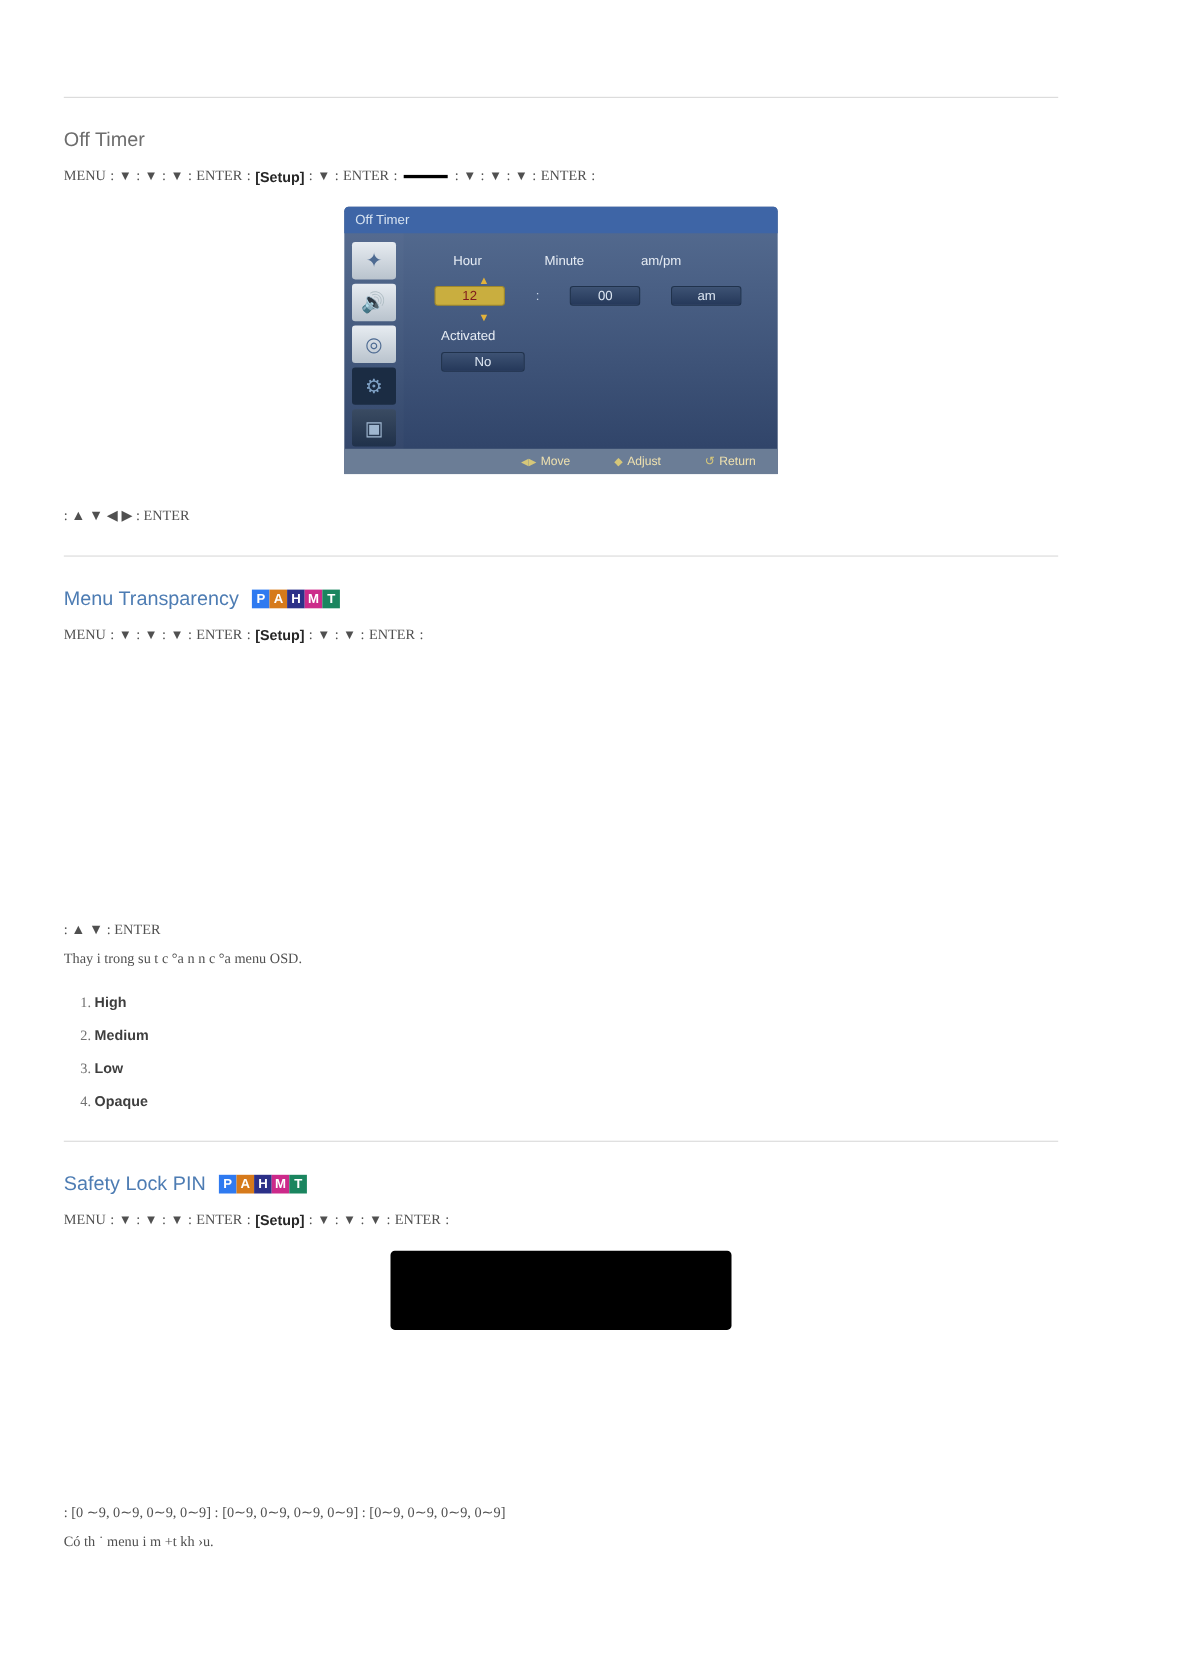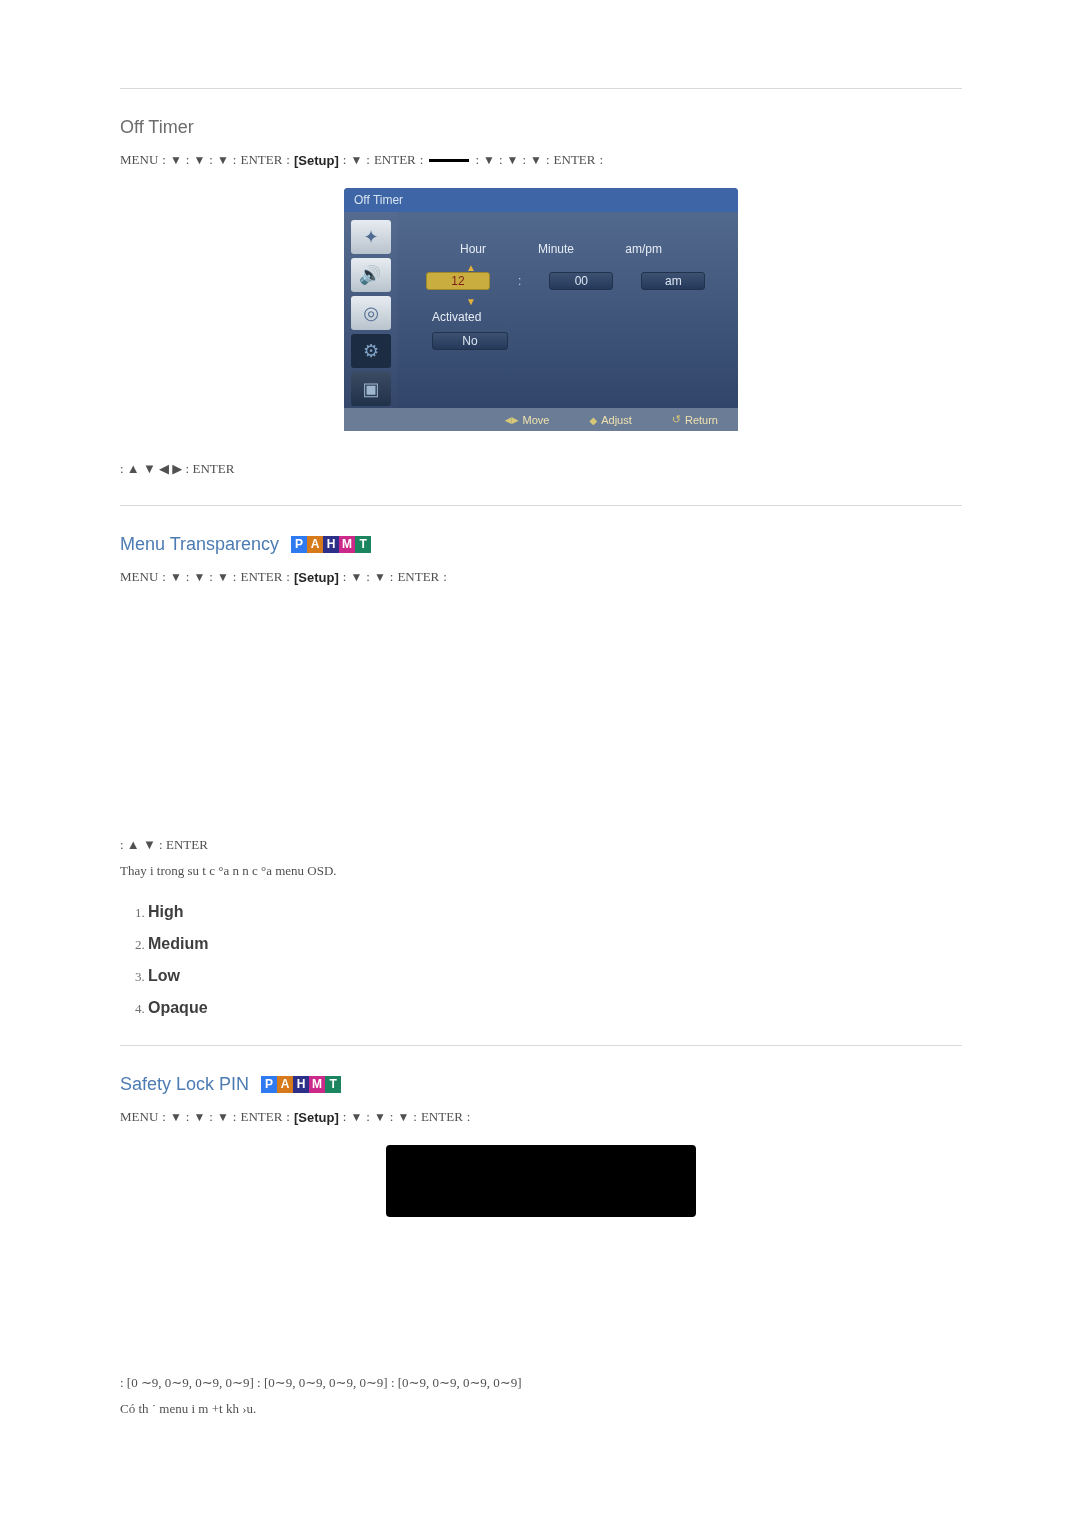--- a/index.html
+++ b/index.html
@@ -3,21 +3,21 @@
 <meta charset="utf-8">
 <style>
   body {
     margin: 0;
     font-family: Arial, Helvetica, sans-serif;
     background: #fff;
     color: #424242;
     width: 1080px;
   }
   .page {
-    padding: 60px 118px 40px 120px;
+    padding: 60px 118px 40px 58px;
   }
   .section-title {
     font-size: 18px;
     color: #6d6d6d;
     margin: 10px 0 14px 0;
     font-weight: 400;
   }
   .section-title-blue {
     font-size: 18px;
     color: #4d7cb3;
@@ -138,21 +138,21 @@
   }
   .osd-icons .ic.sel { background: linear-gradient(#3a4b62,#20314a); color:#9fb6cf; }
   .osd-icons .ic.dark { background: #1b2c43; color:#7ea0c4;}
   .osd-content {
     flex: 1;
     padding: 18px 22px 10px 28px;
     color: #e6ecf4;
     font-size: 12px;
   }
   .osd-row { display: flex; align-items: center; gap: 28px; margin-bottom: 8px;}
-  .osd-row .lbl { width: 60px; text-align: right; margin-top: 12px;}
+  .osd-row .lbl { width: 60px; text-align: center;}
   .osd-val-box {
     display: inline-block;
     min-width: 46px;
     text-align: center;
     background: linear-gradient(#3d5273,#25385a);
     border: 1px solid #20324c;
     border-radius: 3px;
     padding: 1px 8px;
     font-size: 12px;
     color: #dce6f2;
@@ -187,21 +187,21 @@
   ol.option-list li {
     margin: 14px 0;
     font-family: "Times New Roman", serif;
     font-size: 13px;
     color:#707070;
   }
   ol.option-list li b {
     font-family: Arial, sans-serif;
     font-weight: 700;
     color: #3e3e3e;
-    font-size: 16px;
+    font-size: 13px;
   }
 
   
   .black-box-wrap { display:flex; justify-content:center; margin:20px 0 30px 0;}
   .black-box {
     width: 310px;
     height: 72px;
     background: #000;
     border-radius: 4px;
     display:flex;

